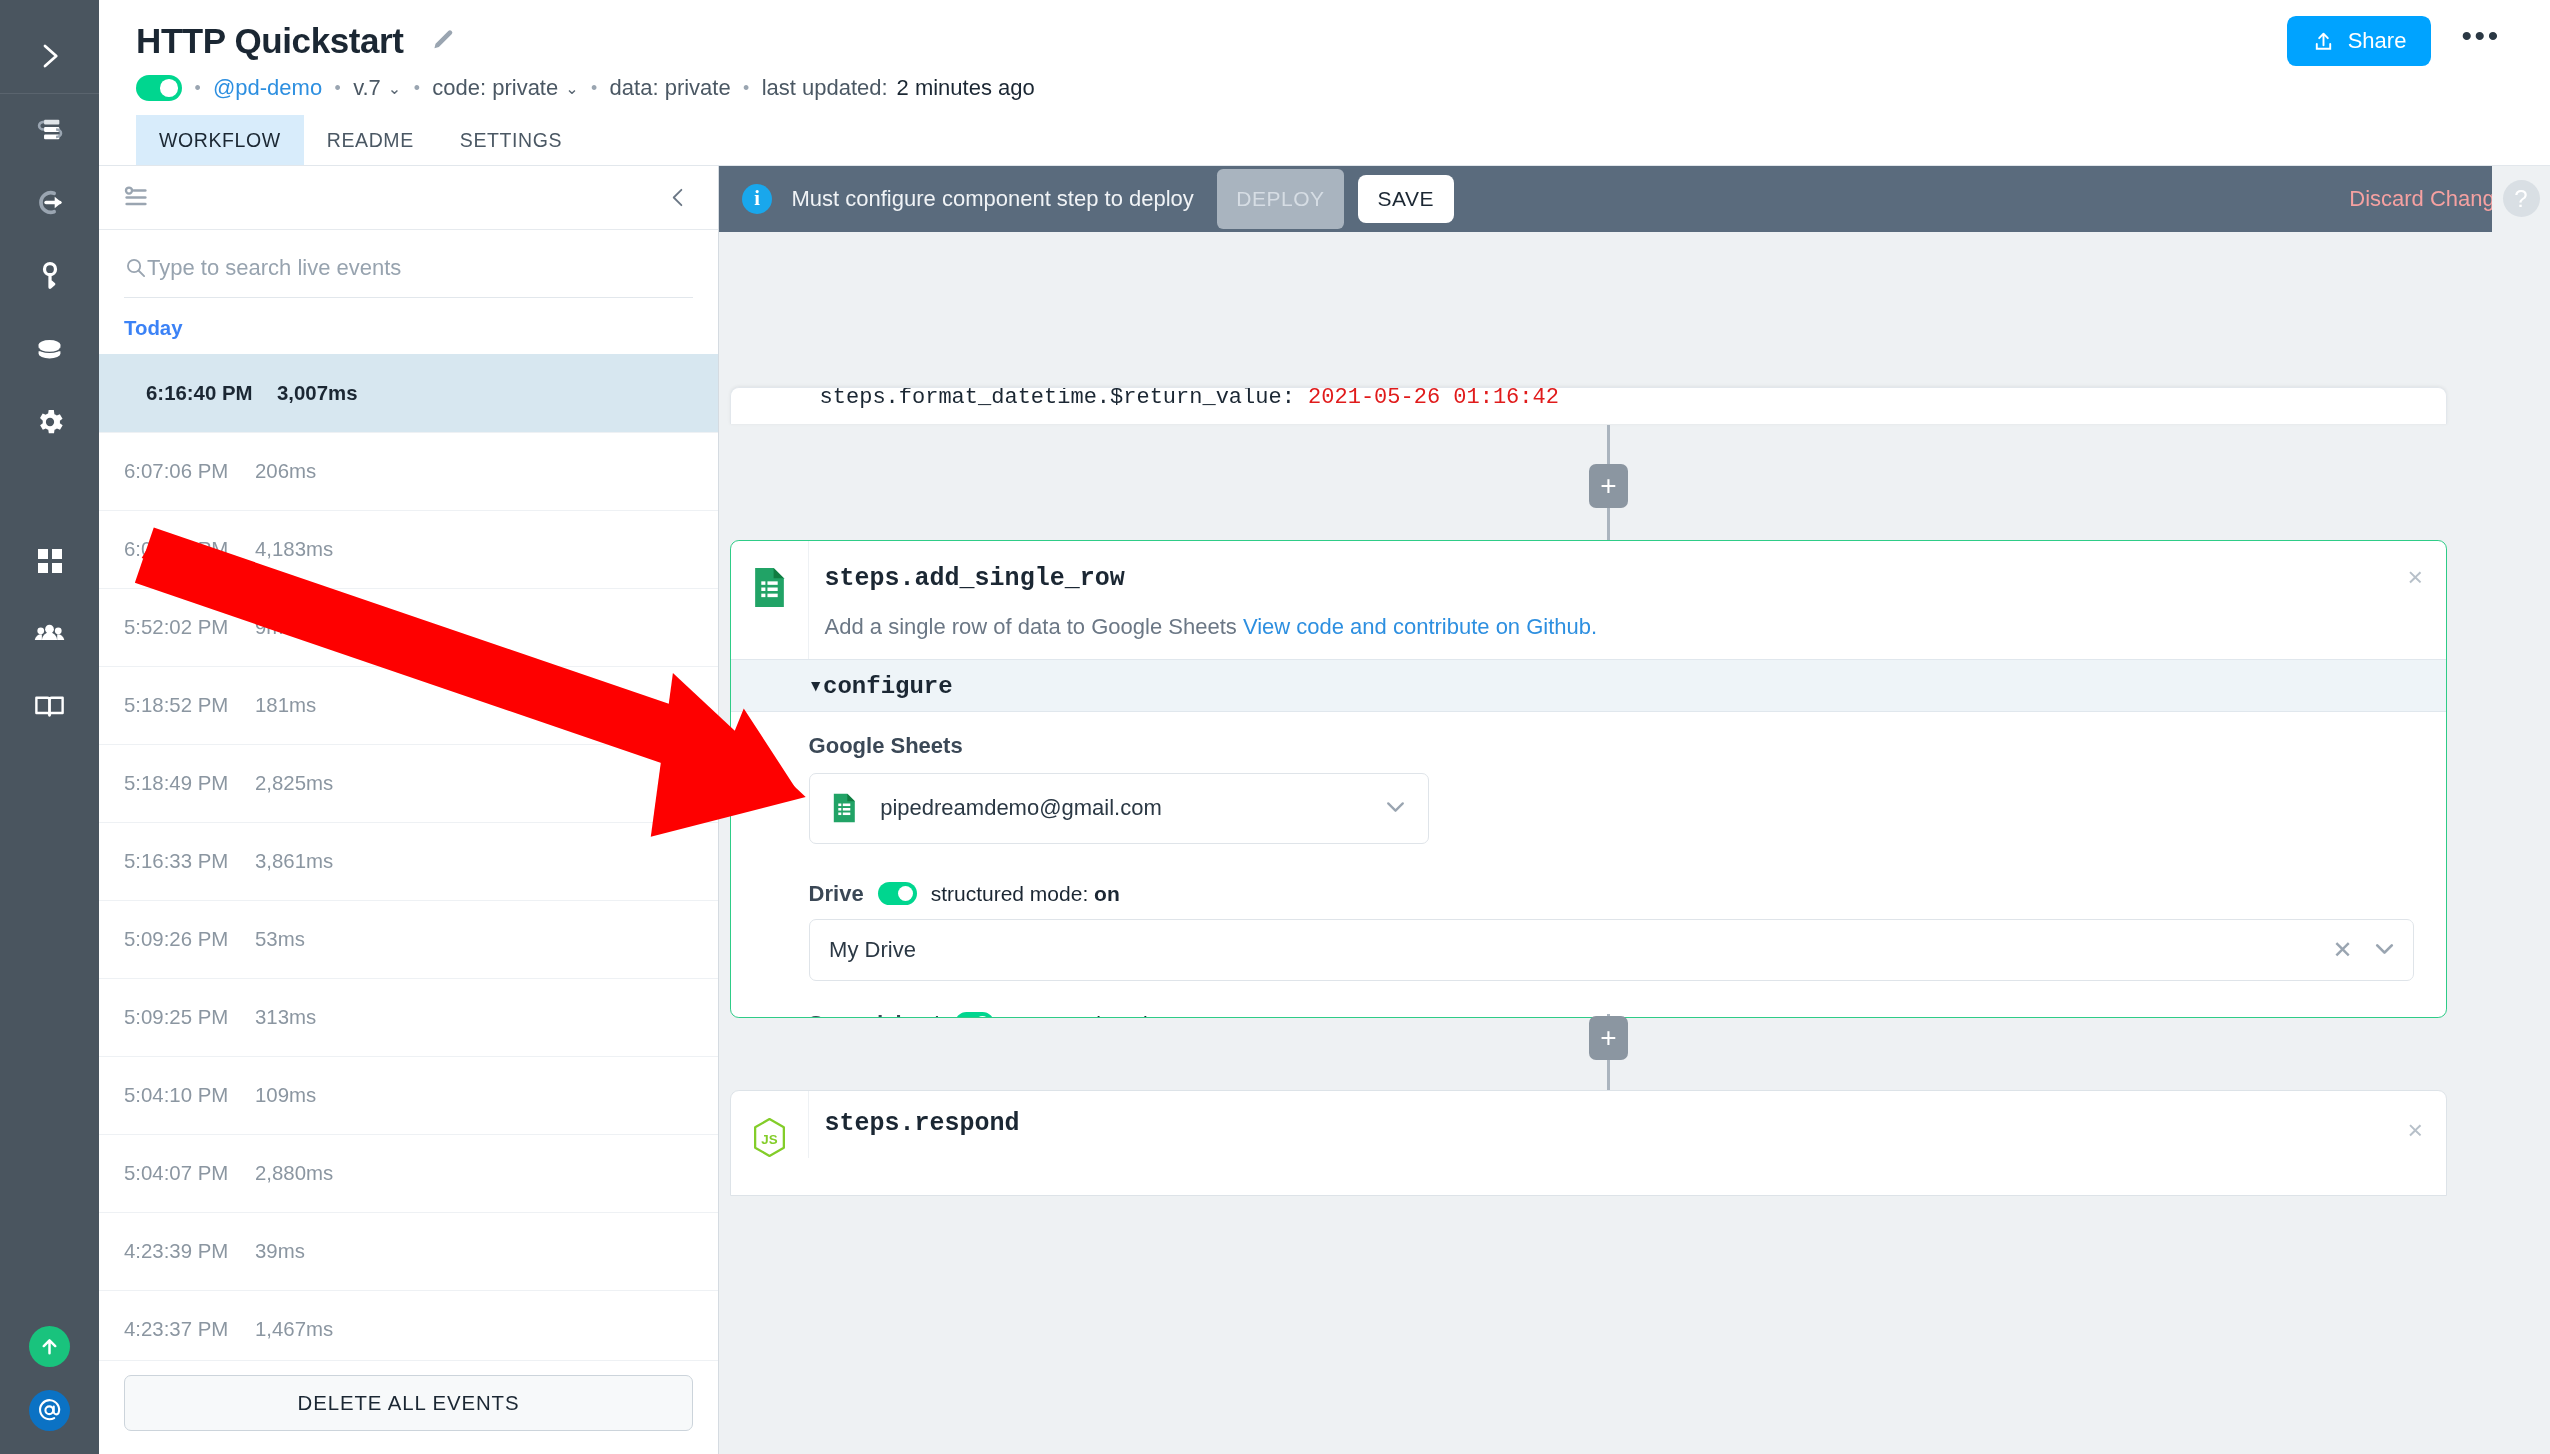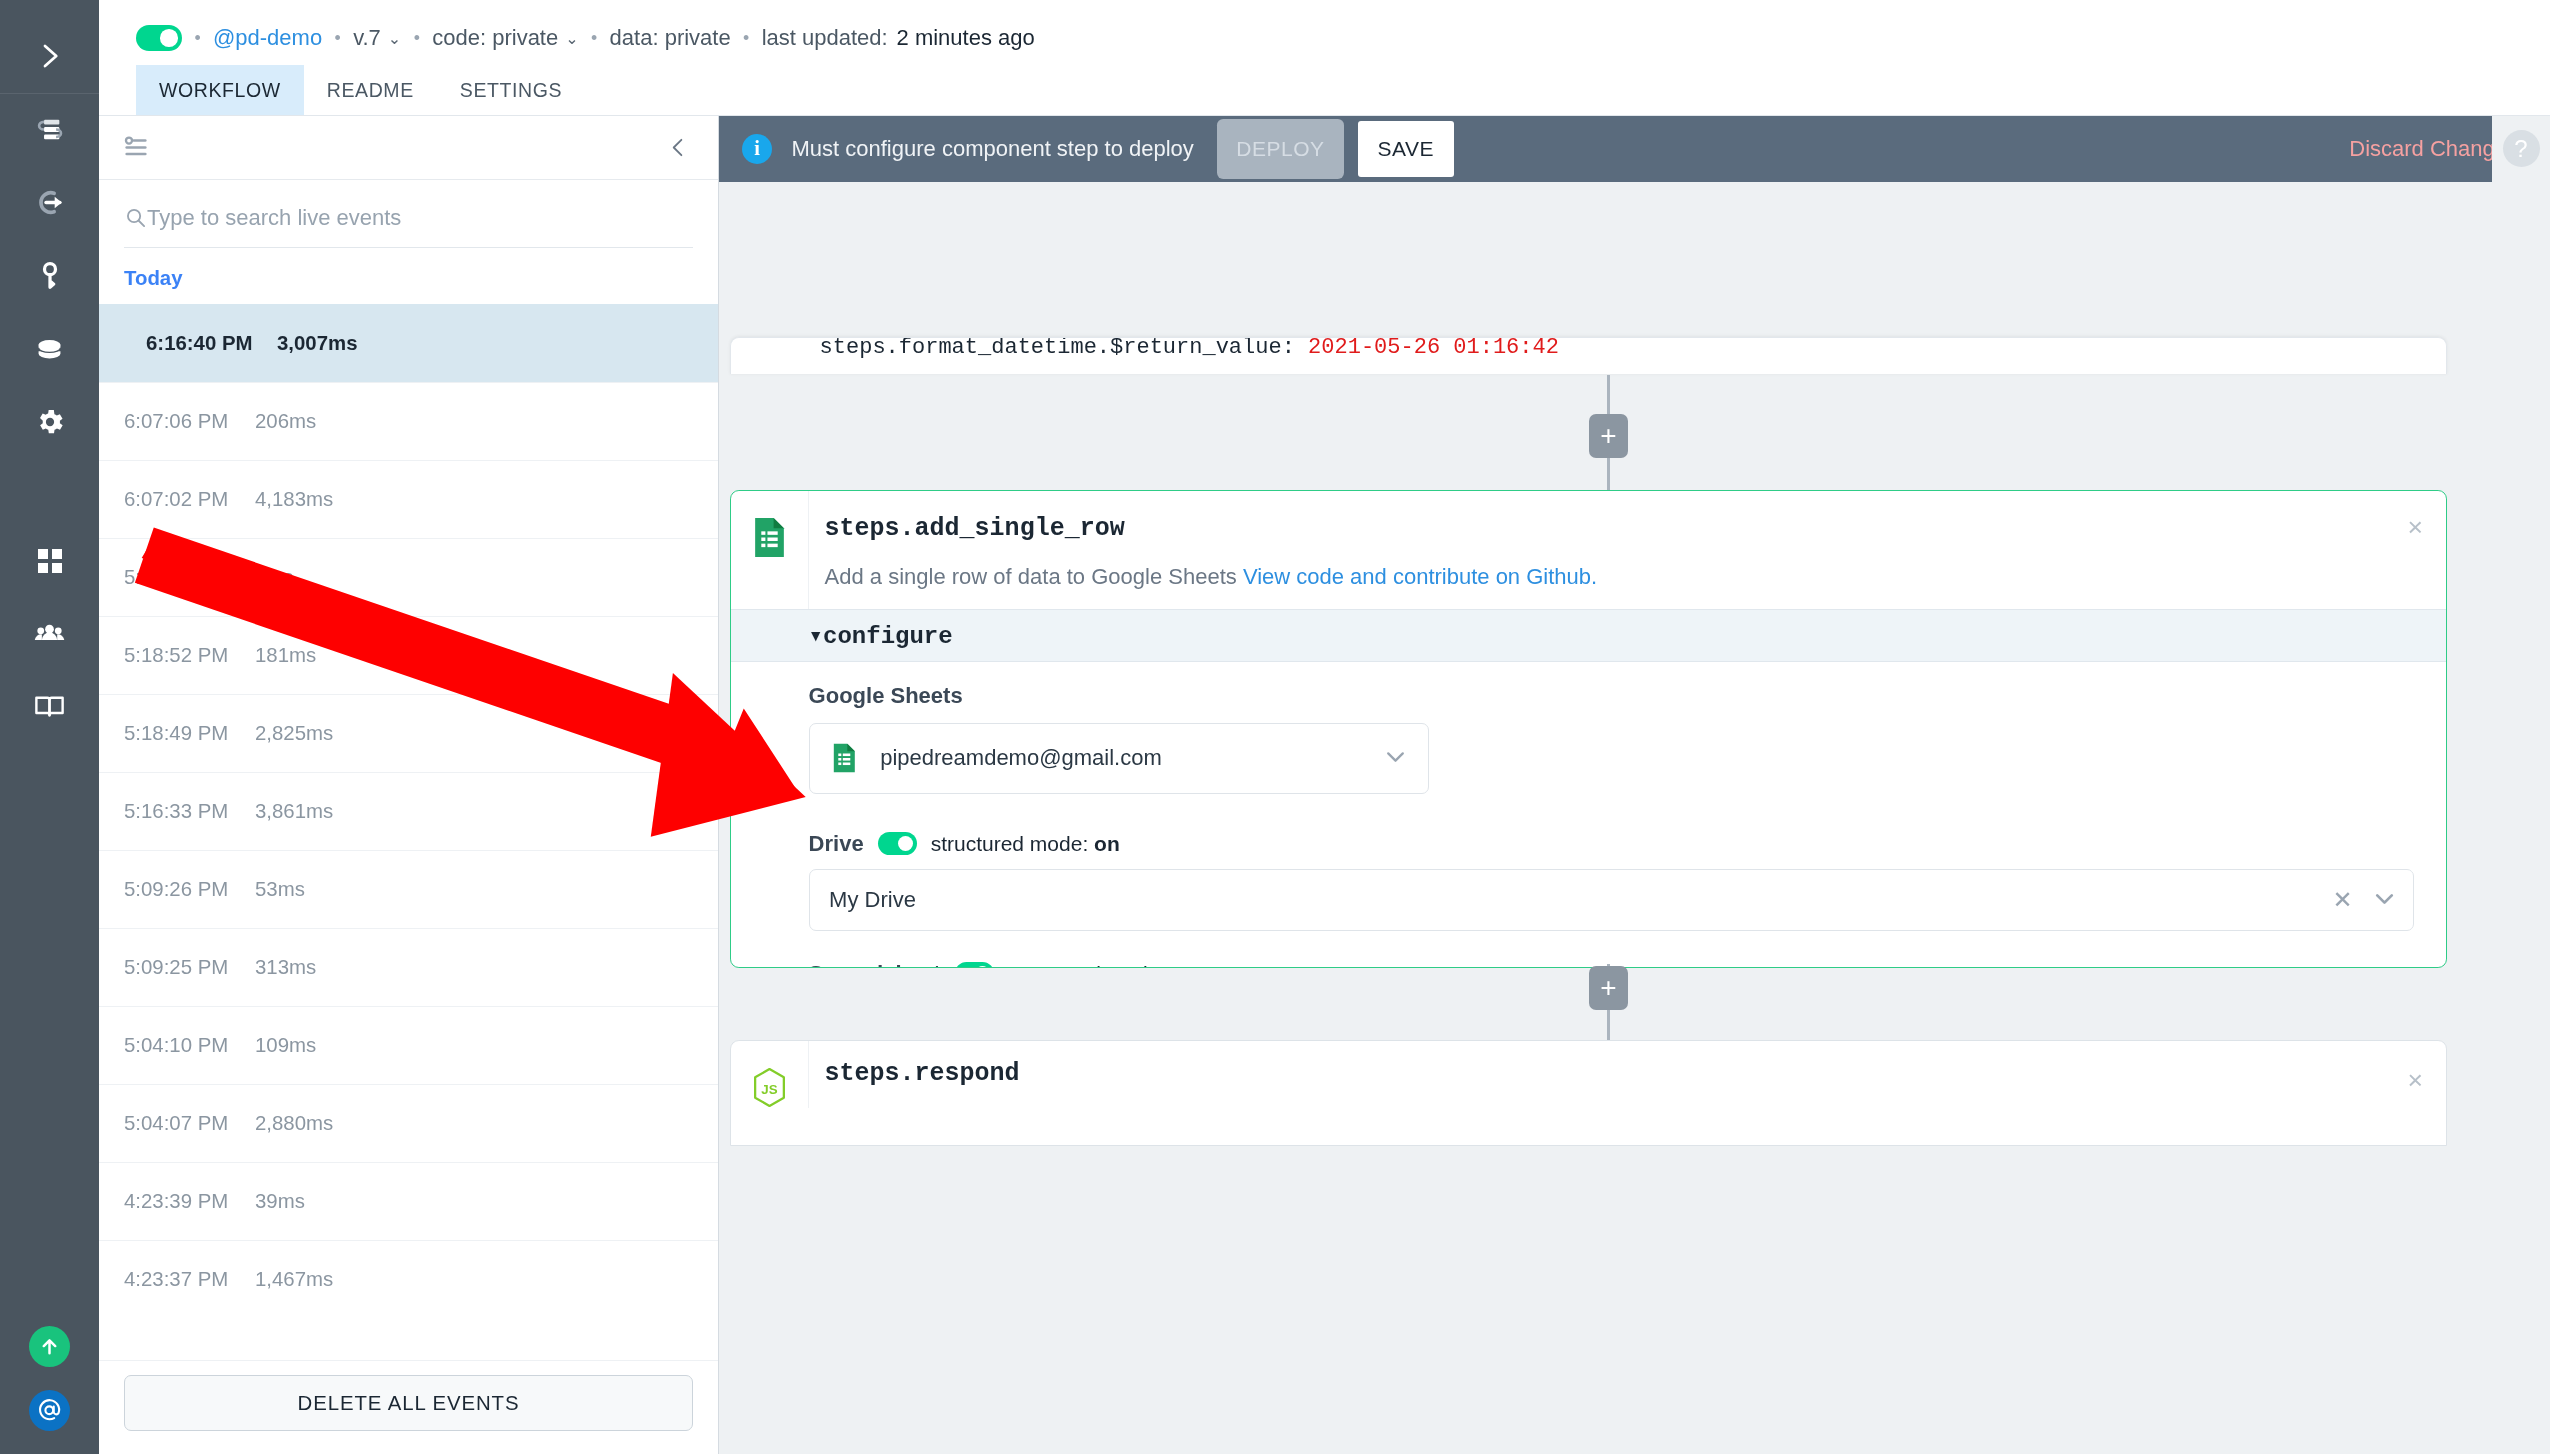--- a/index.html
+++ b/index.html
@@ -128,21 +128,21 @@
     font-size: 20.4px; font-weight: 700; display: flex; align-items: center; justify-content: center;
     font-family: "Liberation Serif", serif; flex: 0 0 auto;
   }
   .deploy-msg { color: #f0f3f6; font-size: 22px; margin-left: 19.5px; margin-right: 23px; }
   .btn-deploy {
     height: 60px; padding: 0 19.5px; border: 0; border-radius: 6.2px;
     background: #a9b4bf; color: #d6dde4; font-size: 21px; letter-spacing: 0.5px;
     font-family: "Liberation Sans", sans-serif; cursor: not-allowed;
   }
   .btn-save {
-    height: 56px; padding: 0 19.5px; margin-left: 14px; border: 0; border-radius: 3px;
+    height: 48px; padding: 0 19.5px; margin-left: 14px; border: 0; border-radius: 8px;
     background: #ffffff; color: #1b2733; font-size: 21px; letter-spacing: 0.5px;
     font-family: "Liberation Sans", sans-serif; cursor: pointer;
   }
   .discard { margin-left: auto; color: #f6a1a1; font-size: 22px; cursor: pointer; padding-right: 32px;}
   .help-wrap { width: 58px; height: 66px; background:#eef1f3; display:flex; align-items:center; justify-content:center;}
   .help-ic {
     width: 37px; height: 37px; border-radius: 50%; background: #d9dfe4; color: #fff;
     font-size: 24px; display: flex; align-items: center; justify-content: center; cursor: pointer;
   }
 
@@ -305,20 +305,38 @@
           <path d="M16 8.6 v4.9 a2.3 2.3 0 0 0 4.3 1 A8.6 8.6 0 1 0 16.4 19" fill="none" stroke="#ffffff" stroke-width="1.9" stroke-linecap="round"></path>
           <circle cx="12" cy="12" r="3.5" fill="none" stroke="#ffffff" stroke-width="1.9"></circle>
         </svg>
       </div>
     </div>
   </nav>
 
   <div class="main">
 
     <header class="header">
+      <div class="title-row">
+        <div class="wf-title">HTTP Quickstart</div>
+        <span class="pencil">
+          <svg width="26.6" height="26.6" viewBox="0 0 24 24">
+            <path d="M4 20 l1-4 L16.5 4.5 a2 2 0 0 1 3 3 L8 19 z" fill="#9aa5b1"></path>
+          </svg>
+        </span>
+        <div class="hdr-right">
+          <button class="share-btn">
+            <svg width="23" height="23" viewBox="0 0 24 24">
+              <path d="M12 16 V4 M7.5 8.5 L12 3.8 L16.5 8.5" fill="none" stroke="#ffffff" stroke-width="2" stroke-linecap="round" stroke-linejoin="round"></path>
+              <path d="M5 14.5 V19.5 H19 V14.5" fill="none" stroke="#ffffff" stroke-width="2" stroke-linecap="round"></path>
+            </svg>
+            <span>Share</span>
+          </button>
+          <div class="dots">•••</div>
+        </div>
+      </div>
 
       <div class="meta-row">
         <div class="toggle"></div>
         <span class="sep">•</span>
         <span class="link-user">@pd-demo</span>
         <span class="sep">•</span>
         <span class="meta-item clickable">
           <span>v.7</span>
           <span class="caret">⌄</span>
         </span>

